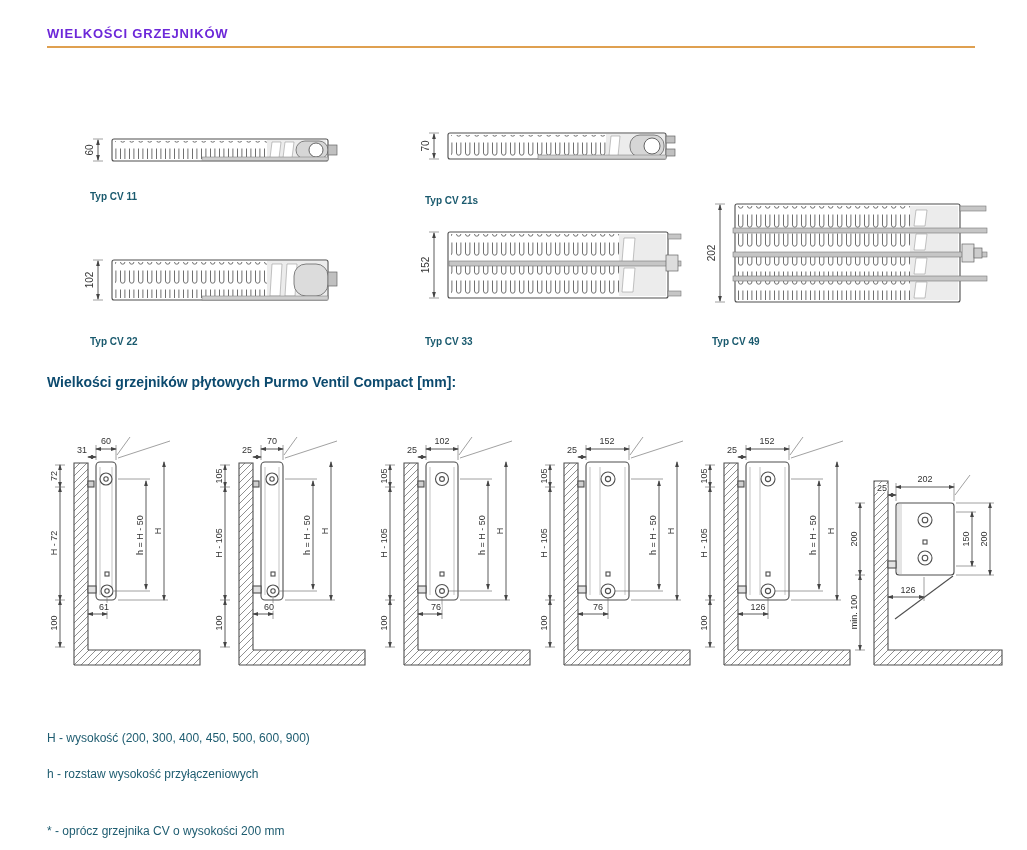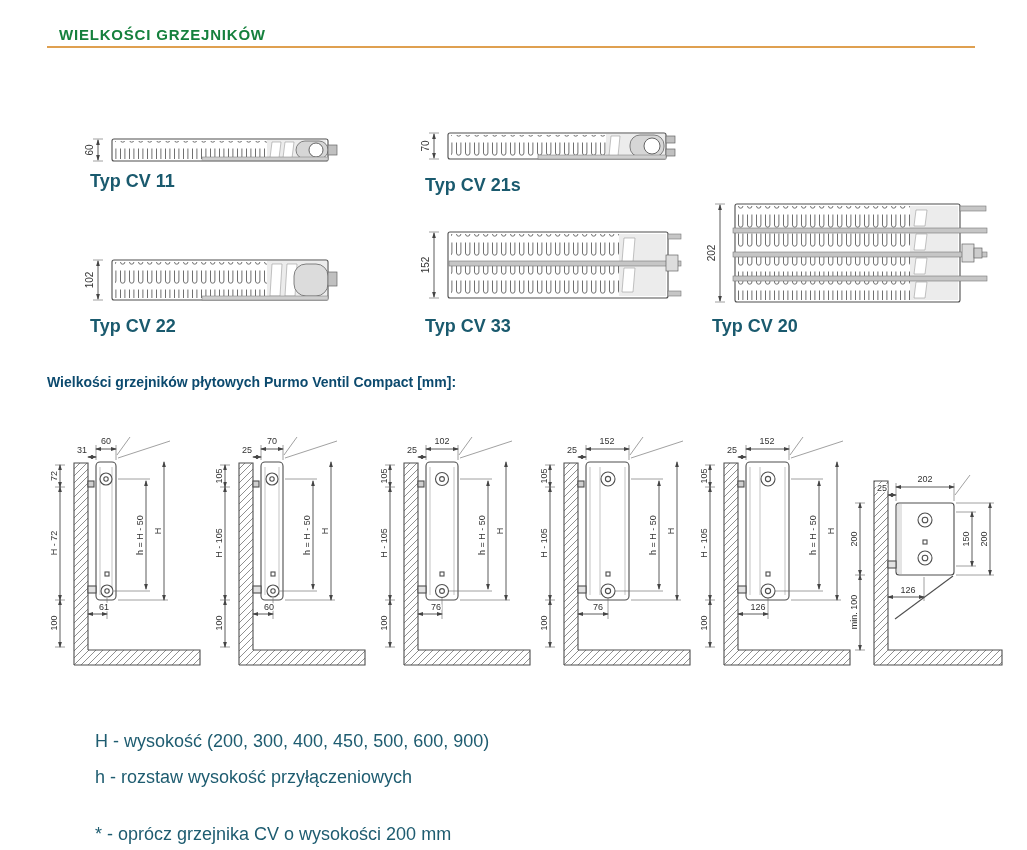--- a/index.html
+++ b/index.html
@@ -1,24 +1,24 @@
 <!DOCTYPE html>
 <html><head>
 <meta charset="utf-8">
 <style>
   html,body{margin:0;padding:0;background:#fff;}
   #page{position:relative;width:1027px;height:850px;background:#ffffff;overflow:hidden;
         font-family:"Liberation Sans",sans-serif;}
   .abs{position:absolute;}
-  .page-title{position:absolute;left:47px;top:26px;font-weight:700;font-size:15px;
-              letter-spacing:0.8px;color:#15803d;margin-left:12px;}
+  .page-title{position:absolute;left:47px;top:26px;font-weight:700;font-size:13px;
+              letter-spacing:0.8px;color:#6d28d9;}
   .title-underline{position:absolute;left:47px;top:46px;width:928px;height:2px;background:#DFA050;}
-  .typlabel{position:absolute;font-weight:700;font-size:18px;color:#1A5A6E;}
+  .typlabel{position:absolute;font-weight:700;font-size:10px;color:#1A5A6E;margin-top:20px;}
   .heading2{position:absolute;left:47px;top:374px;font-weight:700;font-size:14px;color:#0c4a6e;}
-  .fn{position:absolute;left:47px;font-size:18px;color:#1E5C70;margin-left:48px;}
+  .fn{position:absolute;left:47px;font-size:12px;color:#1E5C70;}
   
   .dr{stroke:#4f4f4f;stroke-width:1.1;}
   .sl{stroke:#9a9a9a;stroke-width:0.6;}
   .xl{stroke:#6e6e6e;stroke-width:0.65;}
   .dl{stroke:#4a4a4a;stroke-width:0.9;}
   .dim{font-family:"Liberation Sans",sans-serif;font-size:9px;fill:#333;
        paint-order:stroke;stroke:#ffffff;stroke-width:2.5px;stroke-linejoin:round;}
   .dim2{font-family:"Liberation Sans",sans-serif;font-size:10px;fill:#333;
        paint-order:stroke;stroke:#ffffff;stroke-width:2.5px;stroke-linejoin:round;}
 </style>
@@ -123,21 +123,21 @@
     <path d="M216 40 h11 l-2 16 h-11 z" fill="#ffffff" class="sl"></path>
     <path d="M216 64 h11 l-2 16 h-11 z" fill="#ffffff" class="sl"></path>
     <path d="M216 88 h11 l-2 16 h-11 z" fill="#ffffff" class="sl"></path>
     <rect x="260" y="12" width="26" height="5" fill="#c6c6c6" stroke="#777" stroke-width="0.6"></rect>
     <rect x="33" y="34" width="254" height="5" fill="#c6c6c6" stroke="#777" stroke-width="0.6"></rect>
     <rect x="33" y="58" width="254" height="5" fill="#c6c6c6" stroke="#777" stroke-width="0.6"></rect>
     <rect x="33" y="82" width="254" height="5" fill="#c6c6c6" stroke="#777" stroke-width="0.6"></rect>
     <rect x="262" y="50" width="12" height="18" fill="#dddddd" stroke="#666" stroke-width="0.7"></rect>
     <rect x="274" y="54" width="8" height="10" fill="#cccccc" stroke="#666" stroke-width="0.7"></rect>
   </svg>
-  <div class="typlabel" style="left:712px;top:316px">Typ CV 20</div>
+  <div class="typlabel" style="left:712px;top:316px">Typ CV 49</div>
 
   <div class="heading2">Wielkości grzejników płytowych Purmo Ventil Compact [mm]:</div>
 
   <svg class="abs" style="left:48px;top:425px" width="165" height="250">
     <g>
       <rect x="26" y="38" width="14" height="202" fill="url(#hatch)"></rect>
       <path d="M26 240 V38 H40 V225" fill="none" class="dr"></path>
     </g>
     <g>
       <rect x="40" y="225" width="112" height="15" fill="url(#hatch)"></rect>

